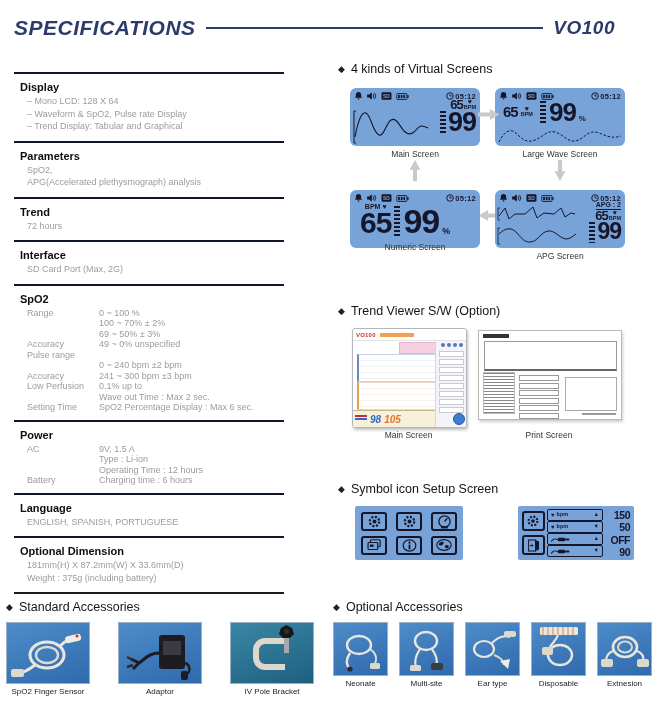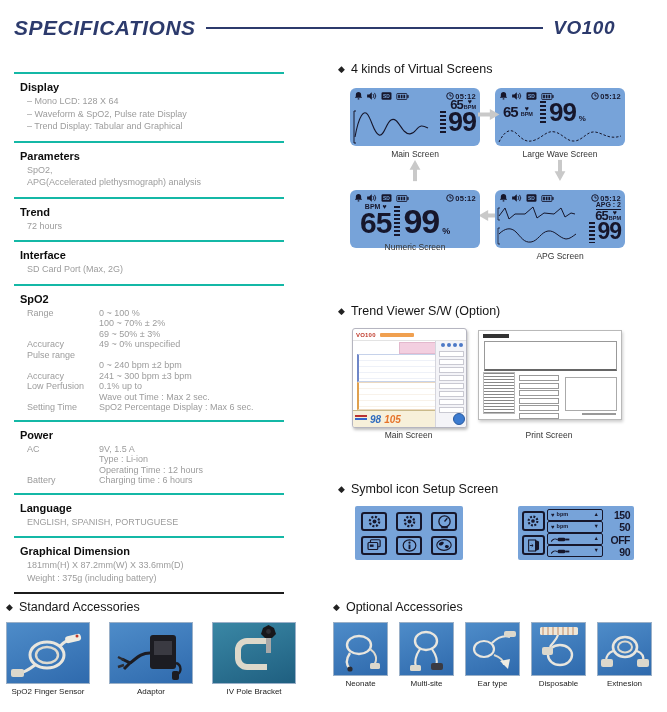--- a/index.html
+++ b/index.html
@@ -7,21 +7,21 @@
         font-family:"Liberation Sans",sans-serif;color:#111;}
 
   
   .hdr{position:absolute;left:14px;right:52px;top:16px;display:flex;align-items:center;gap:10px;}
   .hdr h1{margin:0;font-size:21px;font-style:italic;font-weight:bold;color:#2c3a6c;letter-spacing:.5px;}
   .hdr-line{flex:1;height:2.5px;background:#2c3a6c;}
   .hdr h2{margin:0;font-size:19px;font-style:italic;font-weight:bold;color:#2c3a6c;letter-spacing:.5px;}
 
   
   .left-col{position:absolute;left:14px;top:72px;width:270px;border-bottom:2px solid #1c1c1c;}
-  .spec-section{border-top:2px solid #14b8a6;padding:5px 0 7px;}
+  .spec-section{border-top:2px solid #0f172a;padding:5px 0 7px;}
   .spec-title{margin:2px 0 3px 6px;font-size:11px;font-weight:bold;color:#0d0d0d;}
   .spec-line{margin:1px 0 1px 13px;font-size:9px;line-height:11.5px;color:#9c9c9c;}
   .spec-pair{display:flex;margin-left:13px;font-size:9px;line-height:10.5px;color:#9c9c9c;align-items:flex-end;}
   .spec-pair-label{width:72px;flex:none;}
   .spec-pair-values{flex:1;}
 
   
   .right-col{position:absolute;left:338px;top:62px;width:326px;}
   .sec-title{font-size:12.5px;color:#151515;display:flex;align-items:center;gap:6px;margin:0 0 6px 0;}
   .dia{font-size:9px;line-height:1;color:#222;}
@@ -98,21 +98,21 @@
   .ssr-vals{width:24px;text-align:right;font-weight:bold;font-size:10.5px;color:#16162b;}
   .setup-val{line-height:12.3px;letter-spacing:-.5px;}
 
   
   .bottom-left{position:absolute;left:6px;top:600px;width:312px;}
   .bottom-right{position:absolute;left:333px;top:600px;width:330px;}
   .acc-row{position:relative;margin-top:8px;display:flex;}
   .figure{display:flex;flex-direction:column;align-items:center;}
   .photo{position:relative;overflow:hidden;border:1px solid #9ab0c8;}
   .cap{margin-top:3px;font-size:8px;color:#222;text-align:center;}
-  .std .figure{margin-right:19px;}
+  .std .figure{margin-right:28px;}
   .std .photo{width:82px;height:60px;}
   .opt .figure{margin-right:11px;}
   .opt .photo{width:53px;height:52px;}
   .bg-blue{background:linear-gradient(160deg,#4e8cc9 0%,#2f6aad 100%);}
   .bg-teal{background:linear-gradient(160deg,#3a87a5 0%,#1f5f80 100%);}
 </style>
 </head>
 <body>
 
 <svg width="0" height="0" style="position:absolute">
@@ -263,21 +263,21 @@
             <div>Operating Time : 12 hours</div>
             <div>Charging time : 6 hours</div>
           </div>
         </div>
       </section>
       <section class="spec-section">
         <h3 class="spec-title">Language</h3>
         <p class="spec-line">ENGLISH, SPANISH, PORTUGUESE</p>
       </section>
       <section class="spec-section">
-        <h3 class="spec-title">Graphical Dimension</h3>
+        <h3 class="spec-title">Optional Dimension</h3>
         <p class="spec-line">181mm(H) X 87.2mm(W) X 33.6mm(D)</p>
         <p class="spec-line">Weight : 375g (including battery)</p>
       </section>
     </div>
 
   <div class="right-col">
 
     <section class="vs">
       <div class="sec-title">
         <span class="dia">◆</span>

